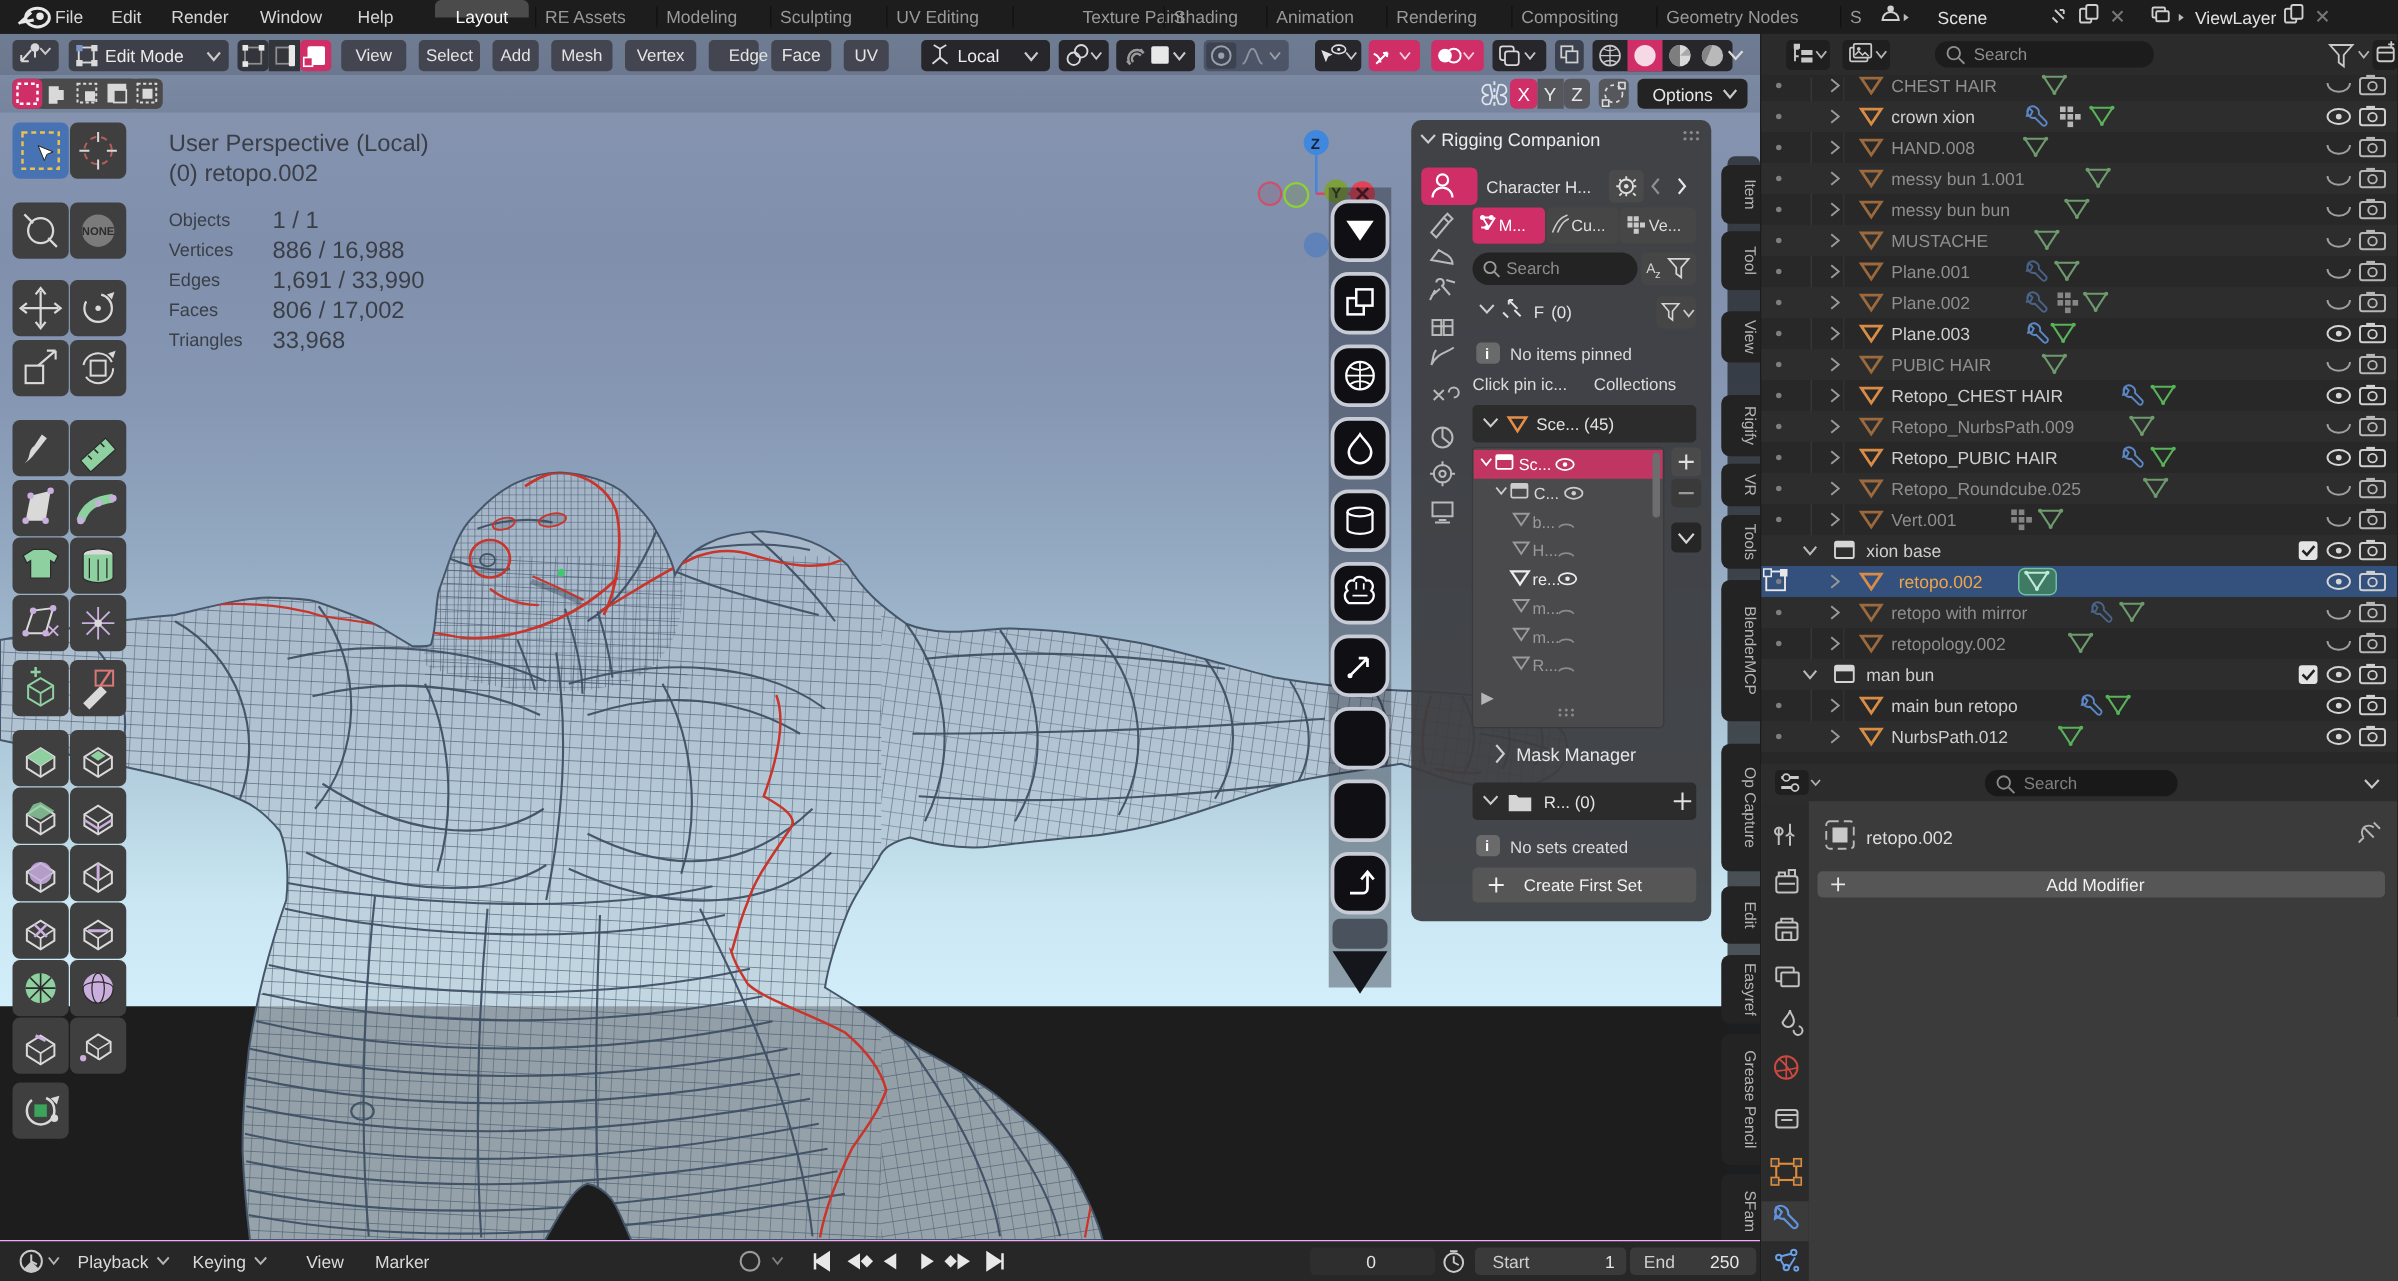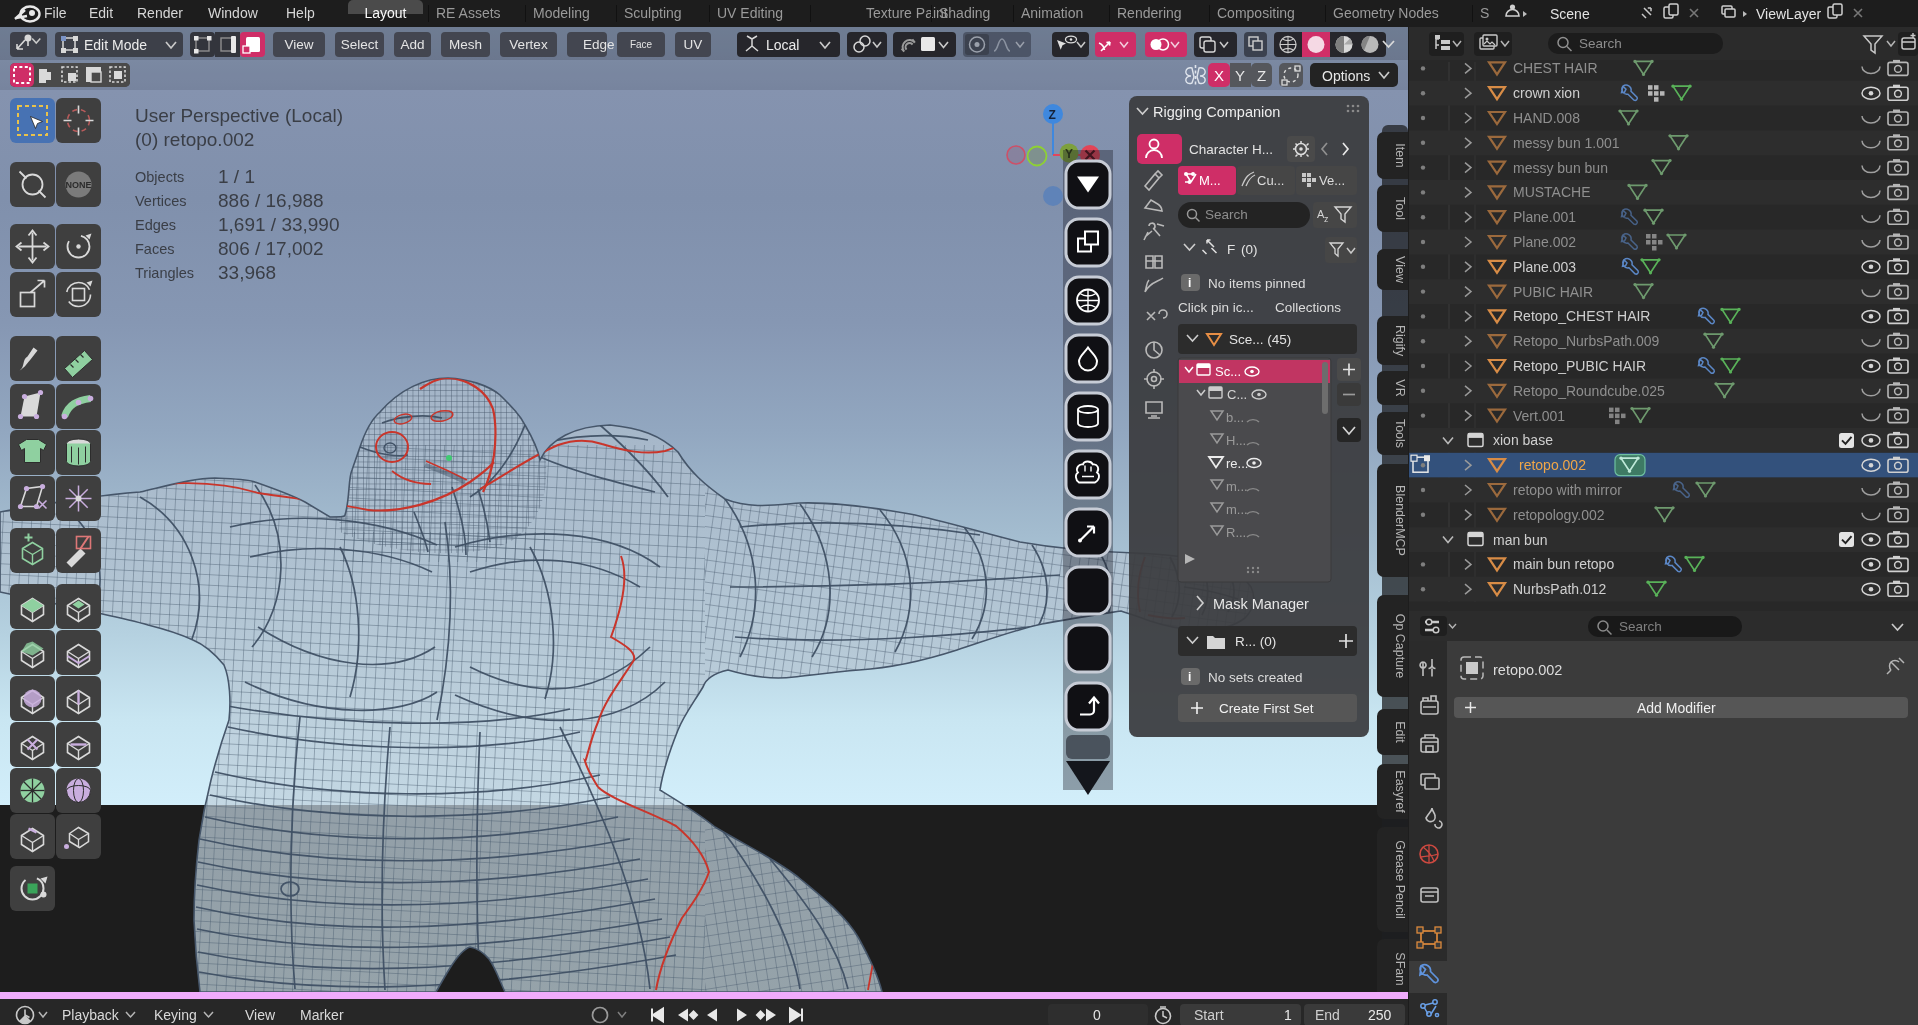--- a/index.html
+++ b/index.html
@@ -24,21 +24,21 @@
      line-height:25px; border-radius:4px; text-align:center; }
   .menu-b { background:#434650; }
 
   
   #outliner { left:1409px; top:27px; width:509px; height:584px; background:#282828; color:#c3c3c3; font-size:14px;}
 
   
   #props { left:1409px; top:611px; width:509px; height:414px; background:#3b3b3b; }
 
   
-  #timeline { left:0; top:992px; width:1408px; height:33px; background:#272727; border-top:7px solid #f0abfc; color:#d4d4d4; font-size:14px;}
+  #timeline { left:0; top:992px; width:1408px; height:33px; background:#272727; border-top:1px solid #f0abfc; color:#d4d4d4; font-size:14px;}
 </style>
 </head>
 <body>
 <div id="root">
 
   <div id="viewport" class="abs">
 <svg id="vsvg" width="1408" height="965" viewBox="0 0 1408 965" style="position:absolute;left:0;top:0;">
 <defs>
 <linearGradient id="bodyg" x1="0" y1="0" x2="0" y2="1">
   <stop offset="0" stop-color="#a9b9ca" stop-opacity="0.8"></stop>
@@ -173,21 +173,21 @@
         <rect x="231" y="9" width="5" height="17" rx="1" fill="#e8e8e8"></rect>
         <rect x="246" y="10" width="14" height="15" rx="1.5" fill="#ffffff"></rect>
         <rect x="243" y="19" width="7" height="7" fill="#cf2e67" stroke="#ffffff" stroke-width="1.3"></rect>
       </svg>
       <div class="vbtn menu-b" style="left:273px;top:5px;width:52px;font-size:13.5px;">View</div>
       <div class="vbtn menu-b" style="left:335px;top:5px;width:49px;font-size:13.5px;">Select</div>
       <div class="vbtn menu-b" style="left:394px;top:5px;width:37px;font-size:13.5px;">Add</div>
       <div class="vbtn menu-b" style="left:441px;top:5px;width:49px;font-size:13.5px;">Mesh</div>
       <div class="vbtn menu-b" style="left:500px;top:5px;width:57px;font-size:13.5px;">Vertex</div>
       <div class="vbtn menu-b" style="left:567px;top:5px;width:40px;font-size:13.5px;padding-left:16px;">Edge</div>
-      <div class="vbtn menu-b" style="left:617px;top:5px;width:48px;font-size:10px;">Face</div>
+      <div class="vbtn menu-b" style="left:617px;top:5px;width:48px;font-size:14px;">Face</div>
       <div class="vbtn menu-b" style="left:675px;top:5px;width:36px;font-size:13.5px;">UV</div>
       <svg width="680" height="33" viewBox="0 0 680 33" style="position:absolute;left:728px;top:0;">
 
         <rect x="9" y="5" width="103" height="25" rx="4" fill="#26262b"></rect>
         <path d="M24 12 v7 m0 0 l-6 5 m6 -5 l6 5 m-6 -12 l-5 -3 m5 3 l5 -3" stroke="#d8d8d8" stroke-width="1.5" fill="none"></path>
         <text x="38" y="22.5" font-size="14" fill="#ececec">Local</text>
         <path d="M92 15 l5 6 5 -6" stroke="#c9c9c9" stroke-width="1.7" fill="none"></path>
 
         <rect x="119" y="5" width="40" height="25" rx="4" fill="#26262b"></rect>
         <circle cx="131" cy="20" r="5" fill="none" stroke="#d8d8d8" stroke-width="1.5"></circle>

